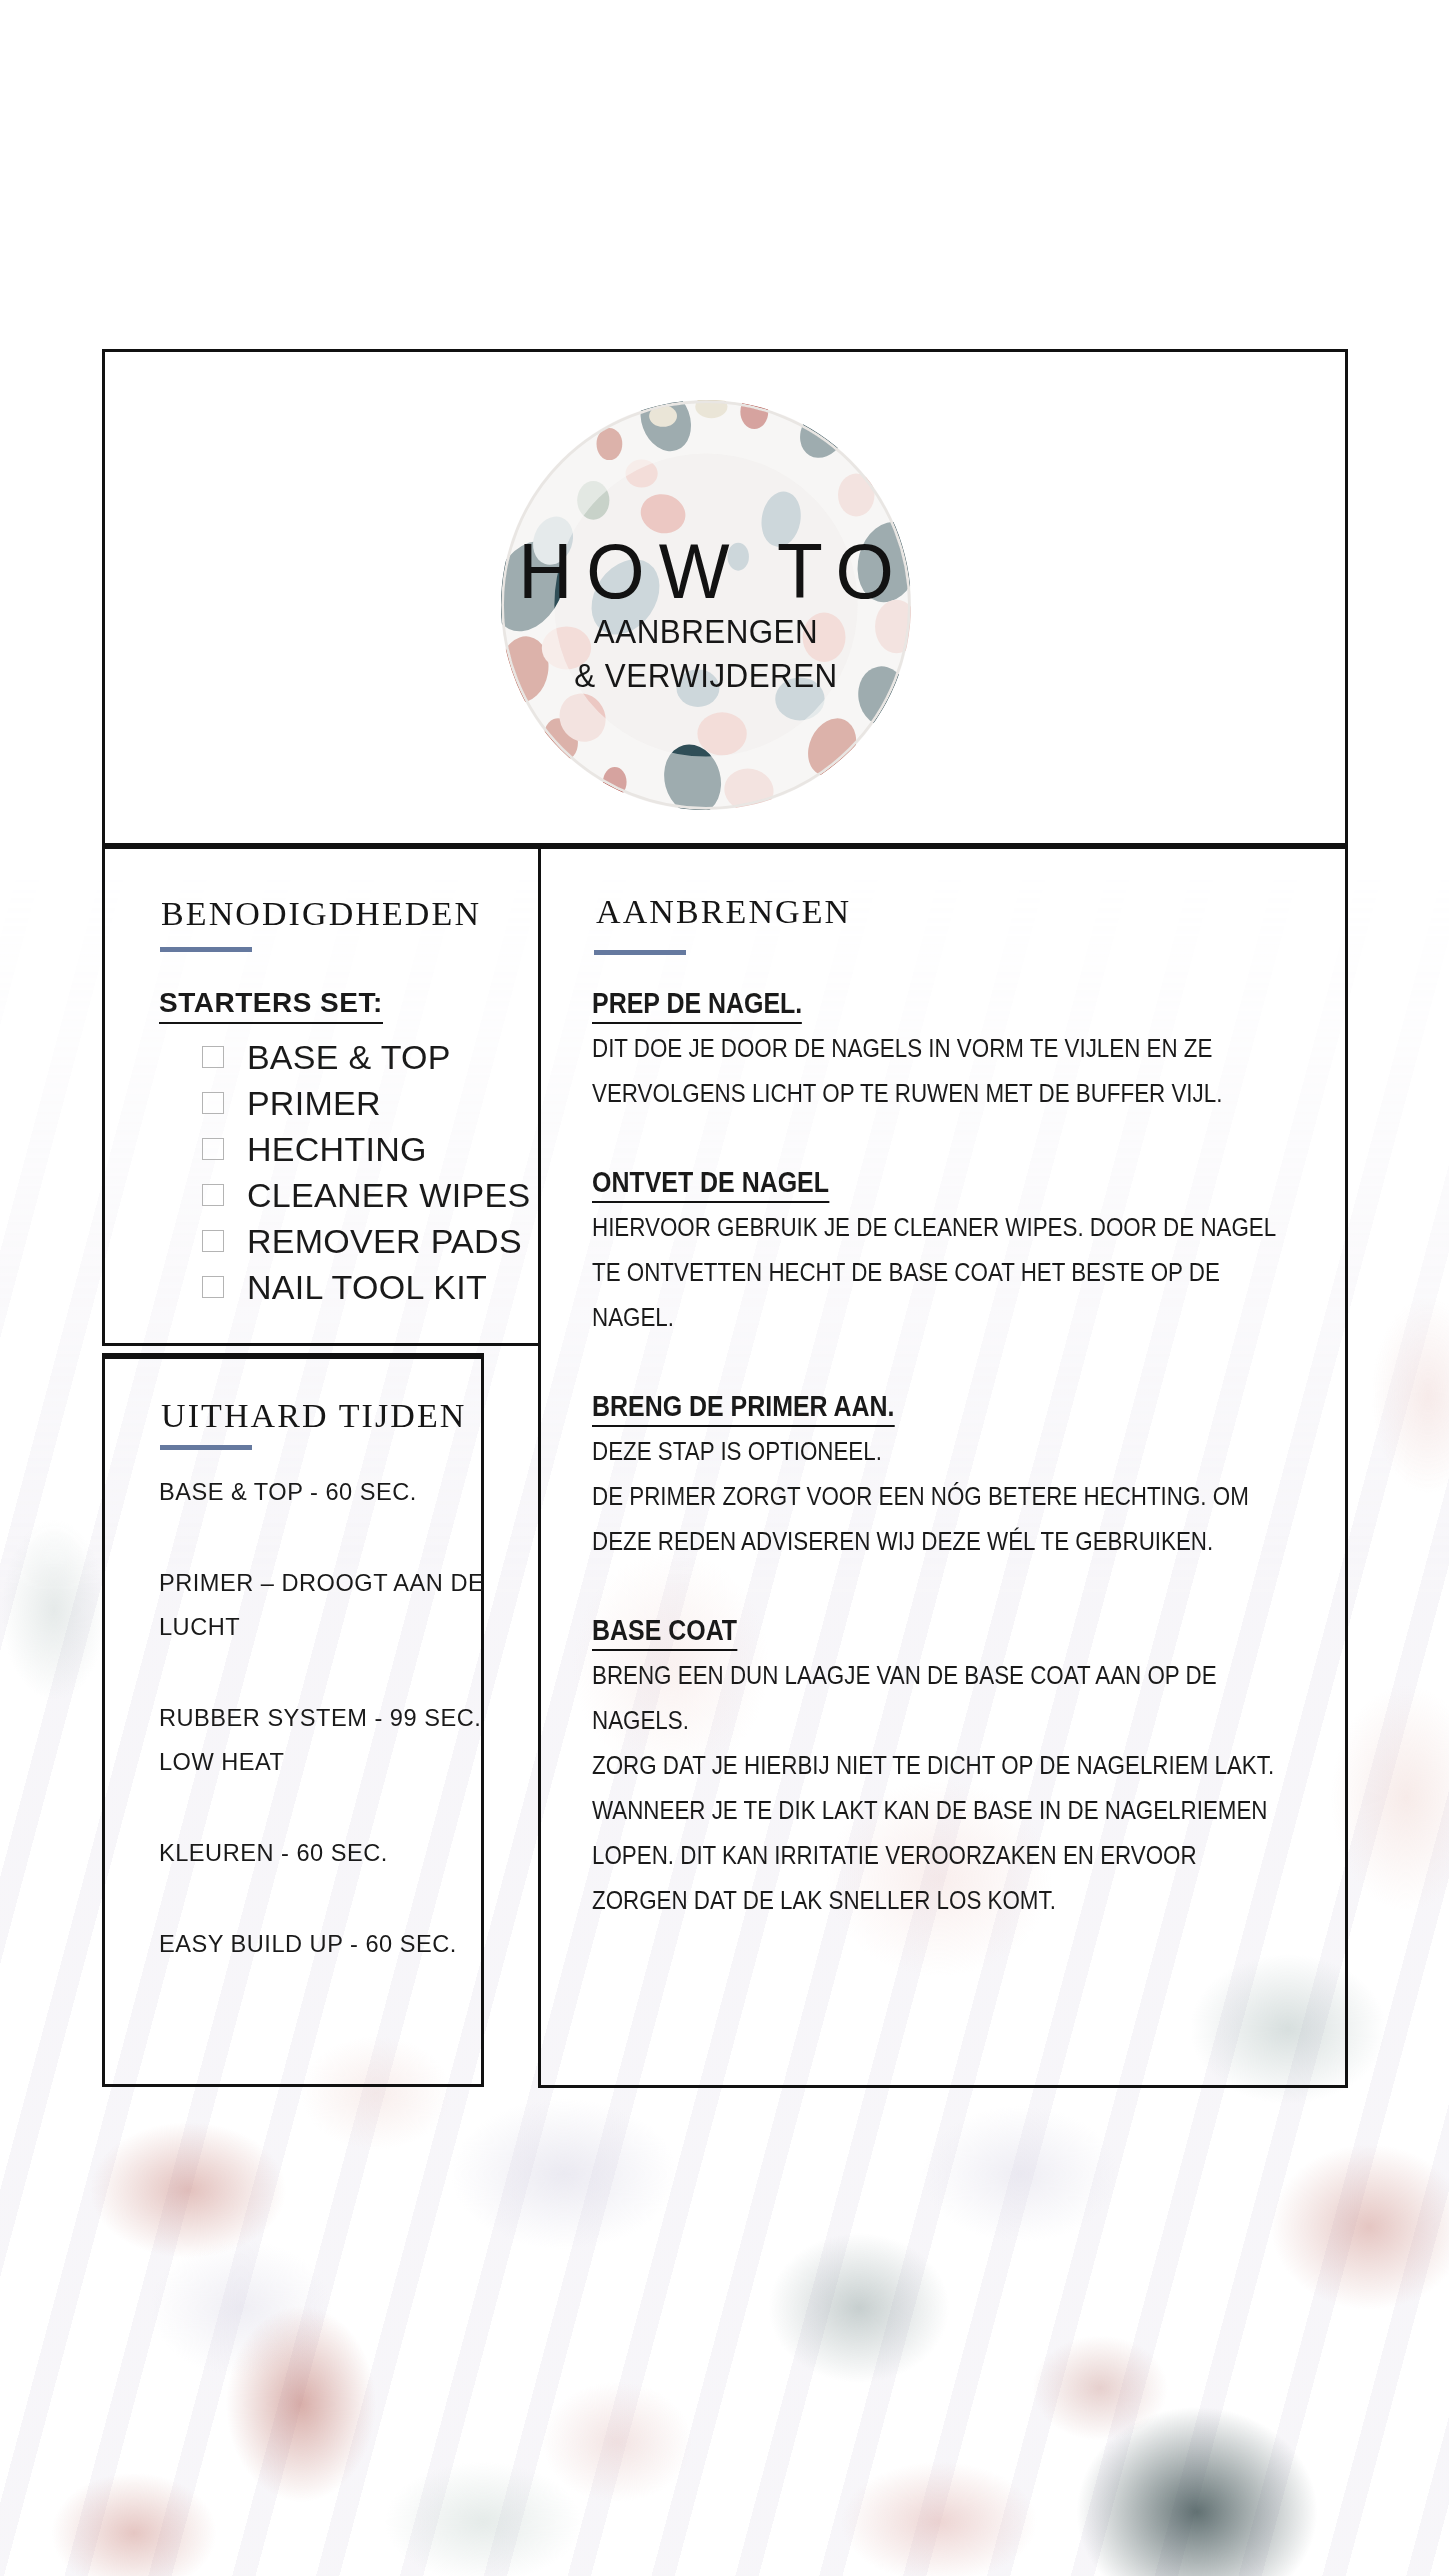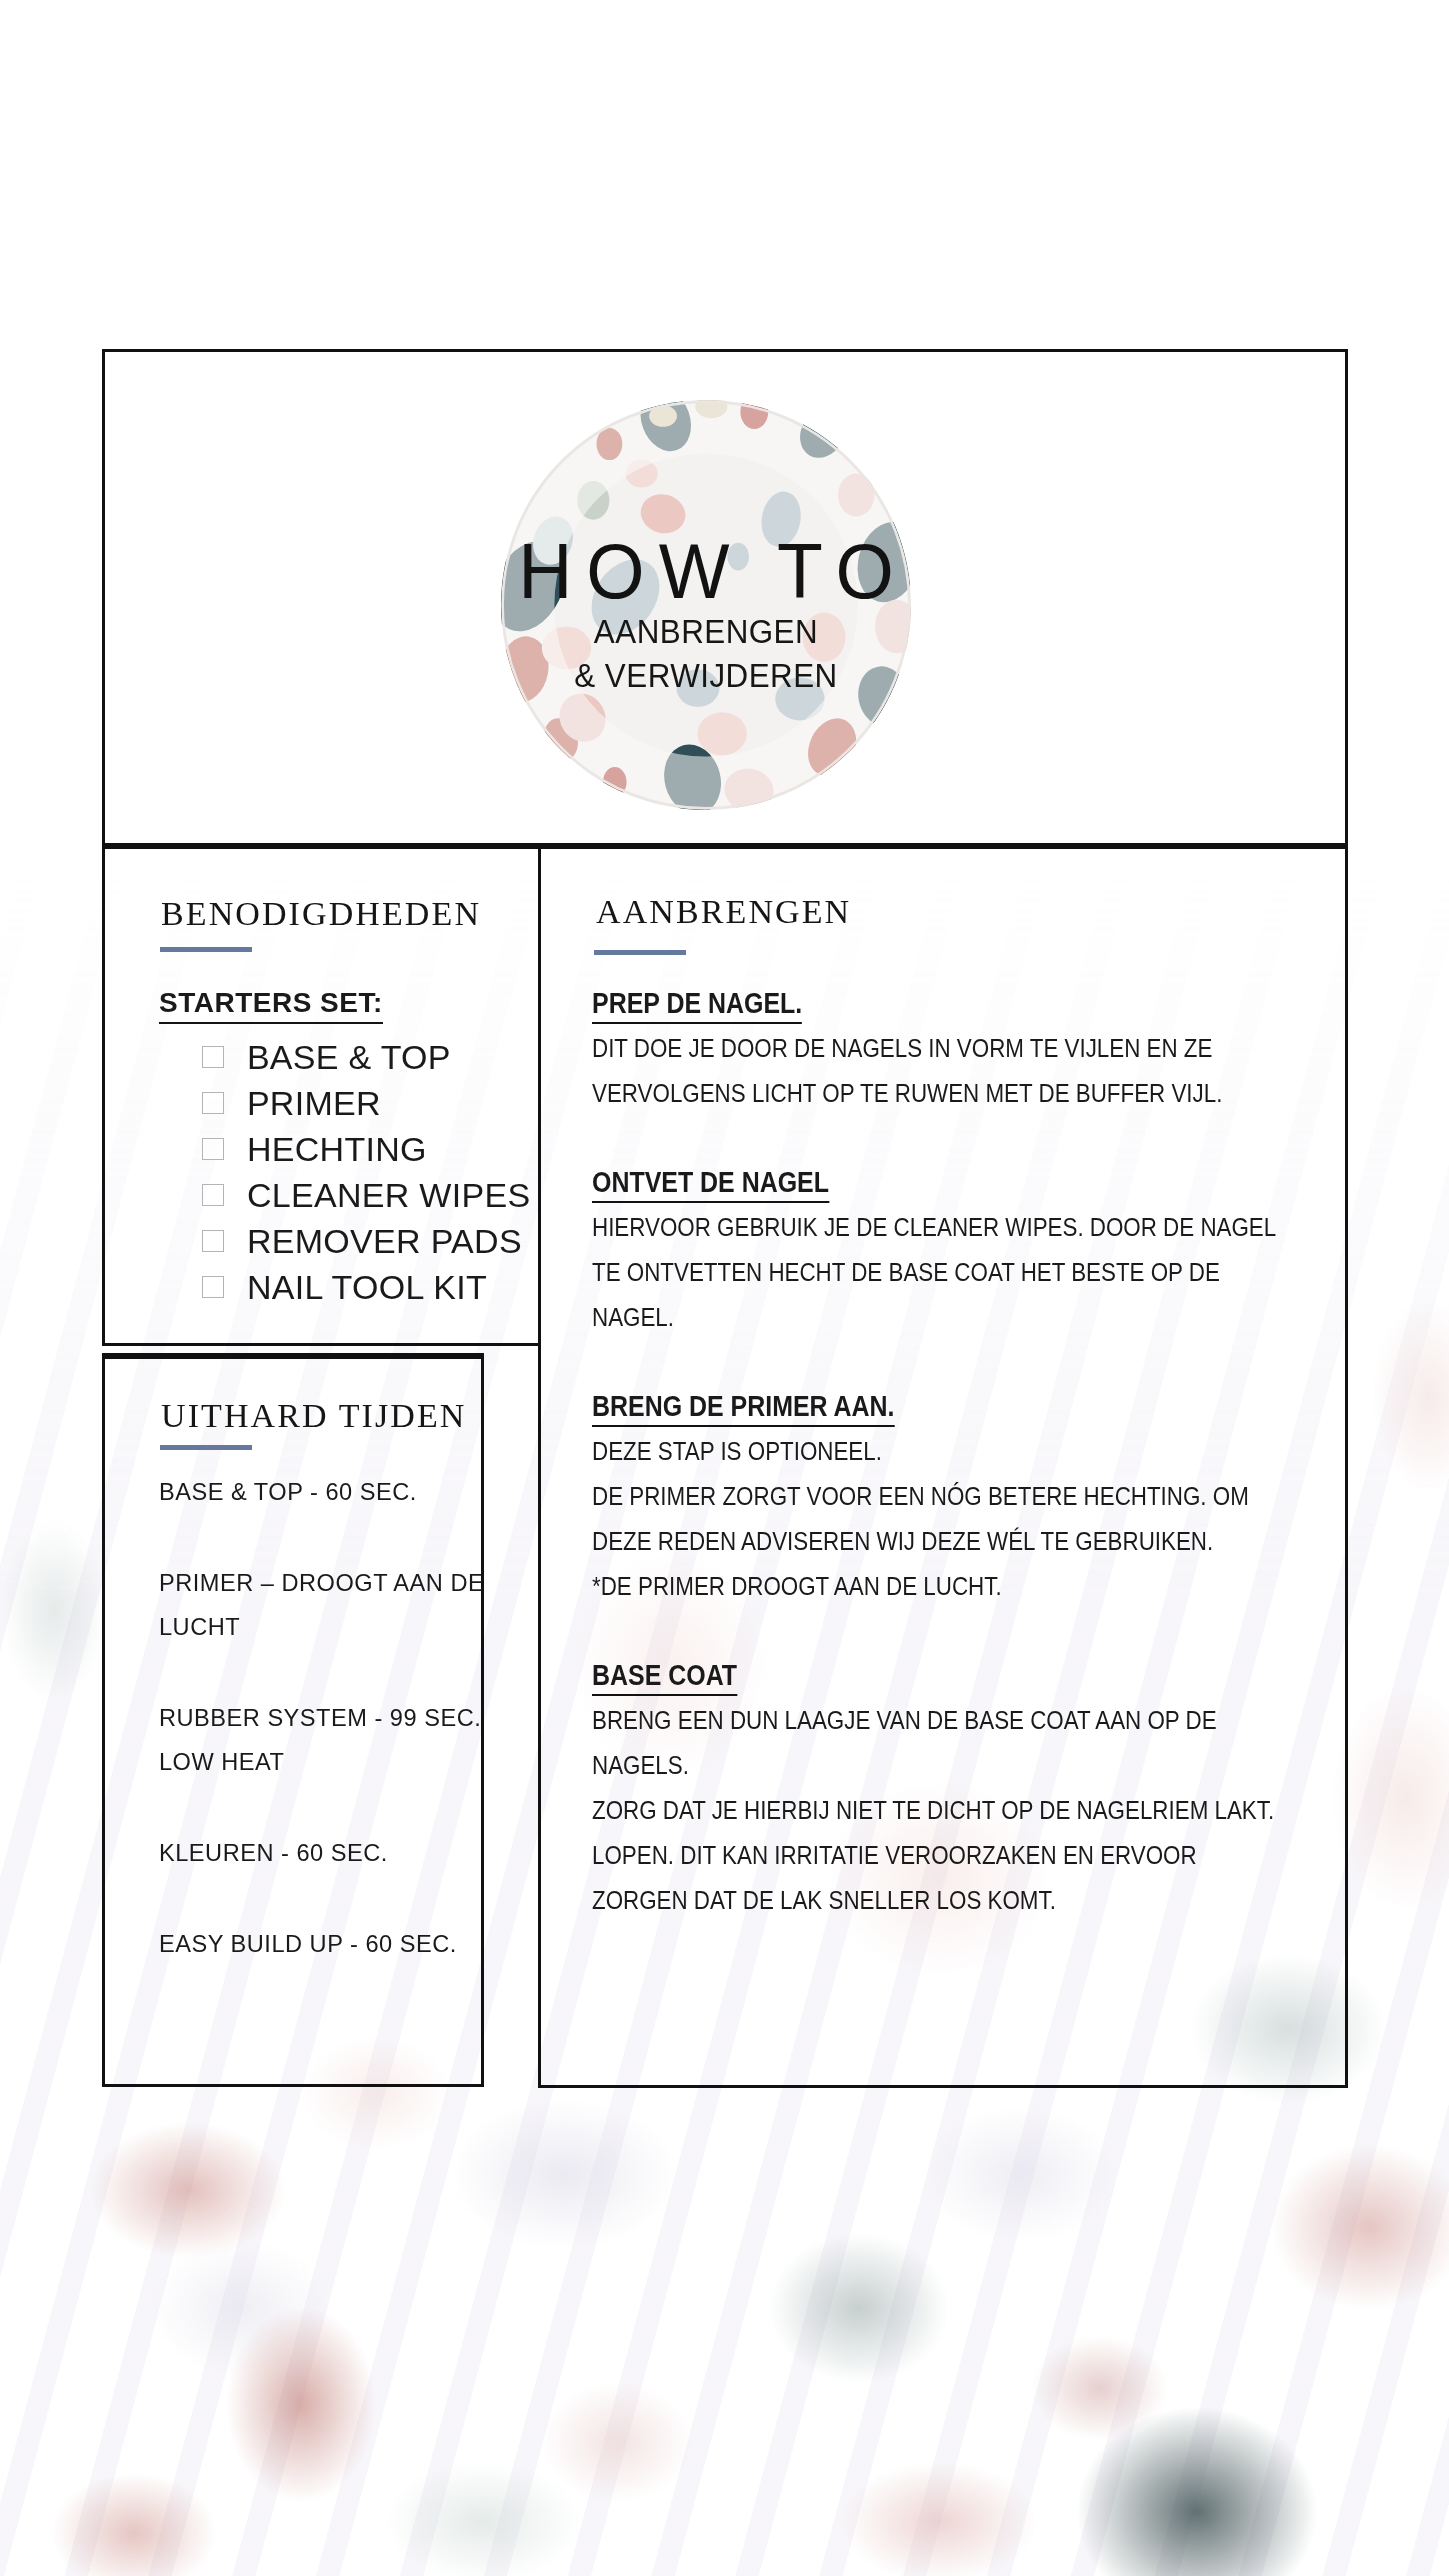--- a/index.html
+++ b/index.html
@@ -211,26 +211,26 @@
           <div class="step-title"><span class="cond u">ONTVET DE NAGEL</span></div>
           <div class="step-line"><span class="cond">HIERVOOR GEBRUIK JE DE CLEANER WIPES. DOOR DE NAGEL</span></div>
           <div class="step-line"><span class="cond">TE ONTVETTEN HECHT DE BASE COAT HET BESTE OP DE</span></div>
           <div class="step-line"><span class="cond">NAGEL.</span></div>
         </div>
         <div class="step">
           <div class="step-title"><span class="cond u">BRENG DE PRIMER AAN.</span></div>
           <div class="step-line"><span class="cond">DEZE STAP IS OPTIONEEL.</span></div>
           <div class="step-line"><span class="cond">DE PRIMER ZORGT VOOR EEN NÓG BETERE HECHTING. OM</span></div>
           <div class="step-line"><span class="cond">DEZE REDEN ADVISEREN WIJ DEZE WÉL TE GEBRUIKEN.</span></div>
-          <div class="step-line"><span class="cond">*DE PRIMER DROOGT AAN DE LUCHT.</span></div>
         </div>
         <div class="step">
           <div class="step-title"><span class="cond u">BASE COAT</span></div>
           <div class="step-line"><span class="cond">BRENG EEN DUN LAAGJE VAN DE BASE COAT AAN OP DE</span></div>
           <div class="step-line"><span class="cond">NAGELS.</span></div>
           <div class="step-line"><span class="cond">ZORG DAT JE HIERBIJ NIET TE DICHT OP DE NAGELRIEM LAKT.</span></div>
+          <div class="step-line"><span class="cond">WANNEER JE TE DIK LAKT KAN DE BASE IN DE NAGELRIEMEN</span></div>
           <div class="step-line"><span class="cond">LOPEN. DIT KAN IRRITATIE VEROORZAKEN EN ERVOOR</span></div>
           <div class="step-line"><span class="cond">ZORGEN DAT DE LAK SNELLER LOS KOMT.</span></div>
         </div>
       </div>
   </section>
 </div>
 
 
 </body></html>

